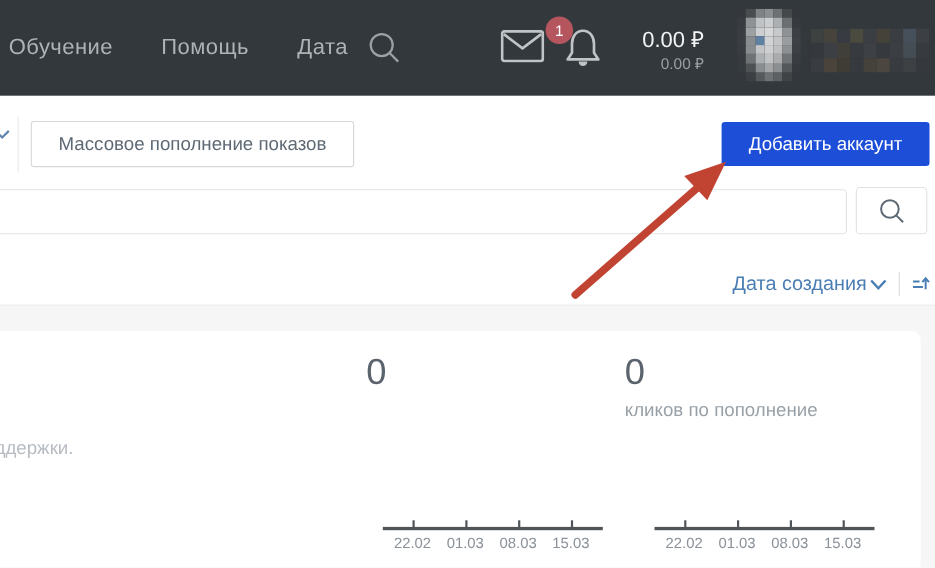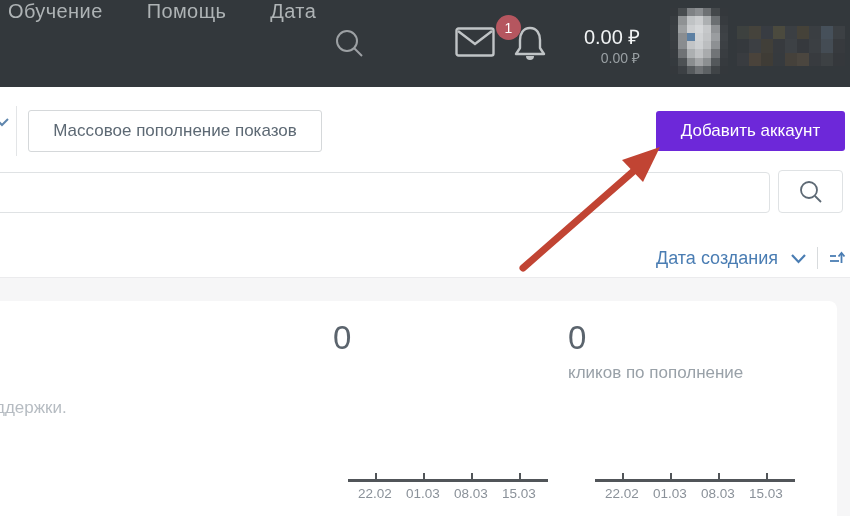--- a/index.html
+++ b/index.html
@@ -1,21 +1,21 @@
 <!DOCTYPE html>
 <html><head>
 <meta charset="utf-8">
 <style>
   html,body{margin:0;padding:0;background:#f6f6f7;}
   .stage{position:relative;width:850px;height:516px;overflow:hidden;
          font-family:"Liberation Sans",sans-serif;background:#fff;}
 
   
   .header{position:absolute;left:0;top:0;width:850px;height:87px;background:#33383c;}
-  .nav{position:absolute;left:8px;top:0;height:87px;display:flex;align-items:flex-start;gap:44px;}
+  .nav{position:absolute;left:8px;top:0;height:87px;display:flex;align-items:center;gap:44px;}
   .nav-item{color:#aeb3b5;font-size:20px;letter-spacing:.4px;cursor:pointer;}
   .hdr-search{position:absolute;left:334px;top:28px;}
   .mail-wrap{position:absolute;left:455px;top:27px;width:52px;height:40px;}
   .badge{position:absolute;right:-14px;top:-12px;width:25px;height:25px;border-radius:50%;
          background:#b5565f;color:#fff;font-size:14px;display:flex;align-items:center;justify-content:center;}
   .bell-wrap{position:absolute;left:512px;top:25px;}
   .balance{position:absolute;left:500px;top:25px;width:140px;text-align:right;line-height:1.25;}
   .balance-main{color:#f2f4f5;font-size:20px;}
   .balance-sub{color:#9aa0a4;font-size:14px;}
   .avatar{position:absolute;left:670px;top:8px;width:58px;height:66px;overflow:hidden;
@@ -25,35 +25,35 @@
 
   
   .toolbar-divider{position:absolute;left:16px;top:106px;width:1px;height:50px;background:#e3e5e7;}
   .chev-cut{position:absolute;left:-6px;top:116px;}
   .btn{position:absolute;top:110px;height:42px;box-sizing:border-box;background:#fff;
        border:1px solid #d5d8da;border-radius:3px;color:#5d6974;font-size:17px;
        display:flex;align-items:center;justify-content:center;cursor:pointer;}
   .btn-bulk{left:28px;width:294px;}
   .btn-transfer{left:334px;width:311px;}
   .btn-add{position:absolute;left:656px;top:111px;width:189px;height:40px;box-sizing:border-box;
-           background:#6d28d9;border:none;border-radius:3px;color:#fff;font-size:17px;
+           background:#1d4ed8;border:none;border-radius:3px;color:#fff;font-size:17px;
            display:flex;align-items:center;justify-content:center;cursor:pointer;}
 
   
   .search-input{position:absolute;left:-10px;top:172px;width:780px;height:41px;box-sizing:border-box;
                 border:1px solid #dfe2e4;border-radius:0 4px 4px 0;background:#fff;padding:0 14px;
                 font-size:16px;color:#444;outline:none;}
   .search-btn{position:absolute;left:778px;top:170px;width:65px;height:43px;box-sizing:border-box;
               border:1px solid #dfe2e4;border-radius:4px;background:#fff;cursor:pointer;
               display:flex;align-items:center;justify-content:center;}
 
   
   .sort-row{position:absolute;left:640px;top:245px;width:210px;height:26px;display:flex;
             align-items:center;justify-content:flex-end;gap:10px;}
-  .sort-label{color:#4a7db3;font-size:18px;display:flex;align-items:center;gap:12px;cursor:pointer;}
+  .sort-label{color:#4a7db3;font-size:18px;display:flex;align-items:center;gap:2px;cursor:pointer;}
   .sort-divider{width:1px;height:22px;background:#d8dbdd;}
   .sort-dir{margin-right:4px;cursor:pointer;display:flex;align-items:center;}
 
   
   .band{position:absolute;left:0;top:277px;width:850px;height:239px;background:#f6f6f7;border-top:1px solid #ebebed;}
   .card{position:absolute;left:-10px;top:301px;width:847px;height:230px;background:#fff;border-radius:0 8px 0 0;}
 
   .trunc{position:absolute;left:-5px;top:398px;color:#b6bcc2;font-size:17px;}
   .stat{position:absolute;top:320px;}
   .stat1{left:333px;} .stat2{left:568px;}

